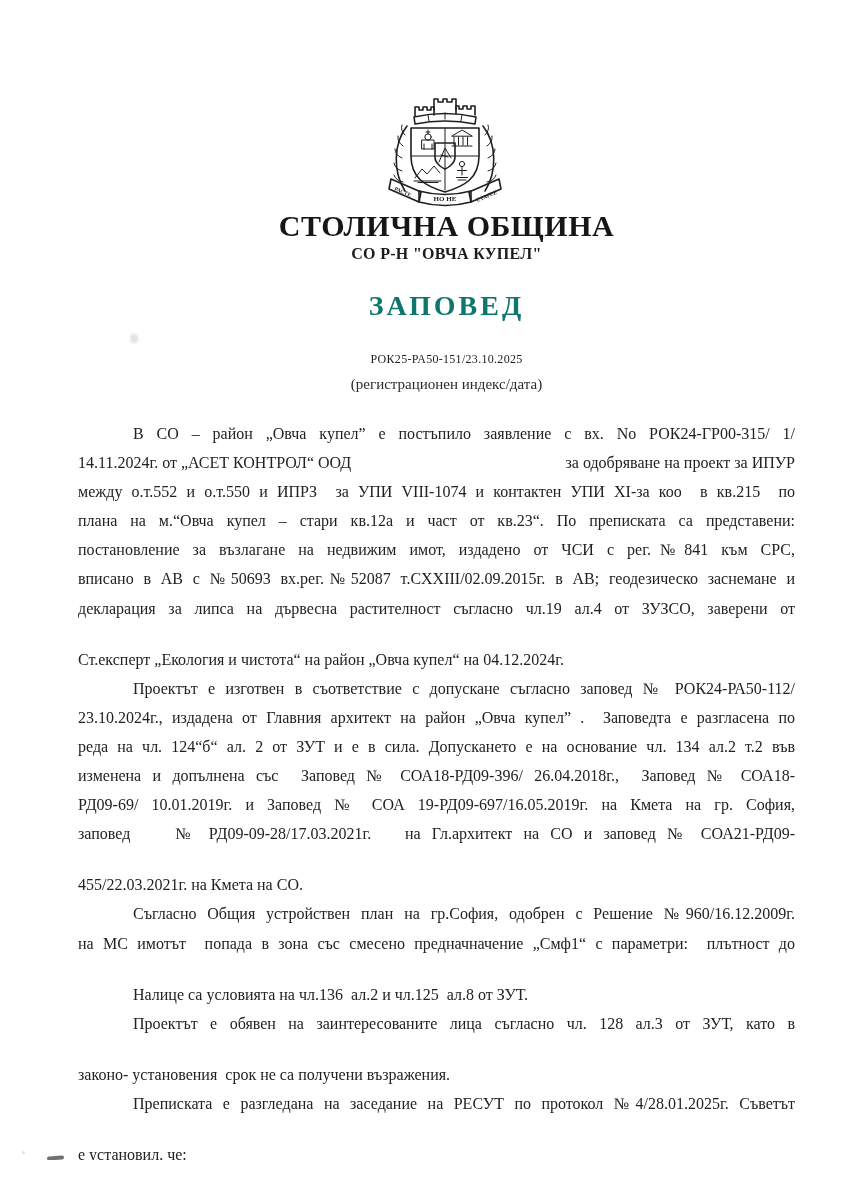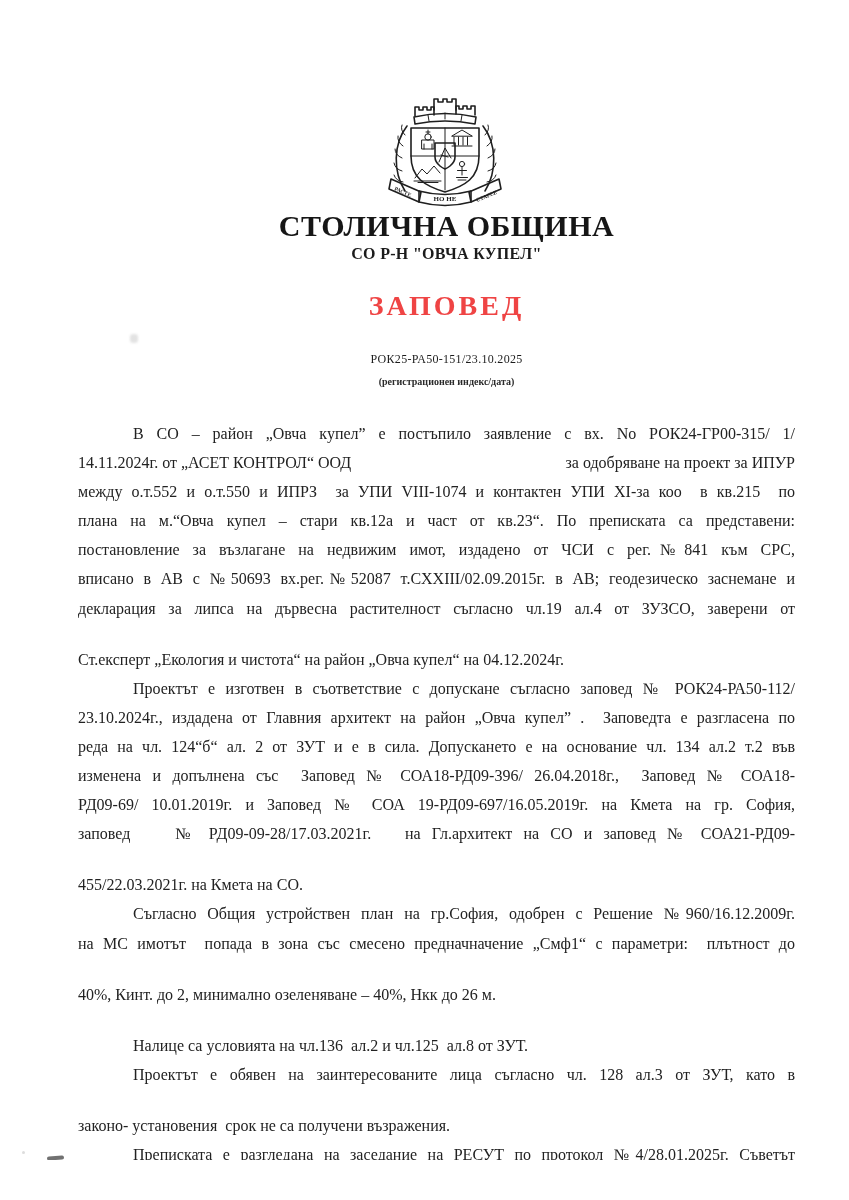--- a/index.html
+++ b/index.html
@@ -16,29 +16,29 @@
   .org-name {
     top:209px;
     font-size:30px; font-weight:700; letter-spacing:0.5px; color:#161616;
   }
   .dept-name {
     top:245px;
     font-size:16px; font-weight:700; letter-spacing:0.3px; color:#1b1b1b;
   }
   .doc-title {
     top:290px;
-    font-size:28px; font-weight:700; letter-spacing:3px; color:#ef4444;
+    font-size:28px; font-weight:700; letter-spacing:3px; color:#0f766e;
   }
   .reg-index {
     top:352px;
     font-size:12px; color:#1c1c1c; letter-spacing:0.3px;
   }
   .reg-caption {
     top:376px;
-    font-size:10px; color:#2a2a2a;font-weight:bold;
+    font-size:15px; color:#2a2a2a;
   }
   .doc-body {
     position:absolute; left:78px; top:419px; width:717px;
     font-size:16px; line-height:29.1px; color:#222222;
   }
   .line {
     text-align:justify; text-align-last:justify;
     white-space:pre-wrap;
     height:29.1px; overflow:visible;
   }
@@ -127,21 +127,20 @@
       <div class="line last">Ст.експерт „Екология и чистота“ на район „Овча купел“ на 04.12.2024г.</div>
       <div class="line indent">Проектът е изготвен в съответствие с допускане съгласно заповед № РОК24-РА50-112/</div>
       <div class="line">23.10.2024г., издадена от Главния архитект на район „Овча купел” .  Заповедта е разгласена по</div>
       <div class="line">реда на чл. 124“б“ ал. 2 от ЗУТ и е в сила. Допускането е на основание чл. 134 ал.2 т.2 във</div>
       <div class="line">изменена и допълнена със  Заповед № СОА18-РД09-396/ 26.04.2018г.,  Заповед № СОА18-</div>
       <div class="line">РД09-69/ 10.01.2019г. и Заповед № СОА 19-РД09-697/16.05.2019г. на Кмета на гр. София,</div>
       <div class="line">заповед    № РД09-09-28/17.03.2021г.   на Гл.архитект на СО и заповед № СОА21-РД09-</div>
       <div class="line last">455/22.03.2021г. на Кмета на СО.</div>
       <div class="line indent">Съгласно Общия устройствен план на гр.София, одобрен с Решение №960/16.12.2009г.</div>
       <div class="line">на МС имотът  попада в зона със смесено предначначение „Смф1“ с параметри:  плътност до</div>
-      <div class="line last">40%, Кинт. до 2, минимално озеленяване – 40%, Нкк до 26 м.</div>
       <div class="line indent last">Налице са условията на чл.136  ал.2 и чл.125  ал.8 от ЗУТ.</div>
       <div class="line indent">Проектът е обявен на заинтересованите лица съгласно чл. 128 ал.3 от ЗУТ, като в</div>
       <div class="line last">законо- установения  срок не са получени възражения.</div>
       <div class="line indent">Преписката е разгледана на заседание на РЕСУТ по протокол №4/28.01.2025г. Съветът</div>
       <div class="line last">е установил, че:</div>
     </div>
 
   <div class="artifact art-1"></div>
   <div class="artifact art-2"></div>
   <div class="artifact art-3"></div>

